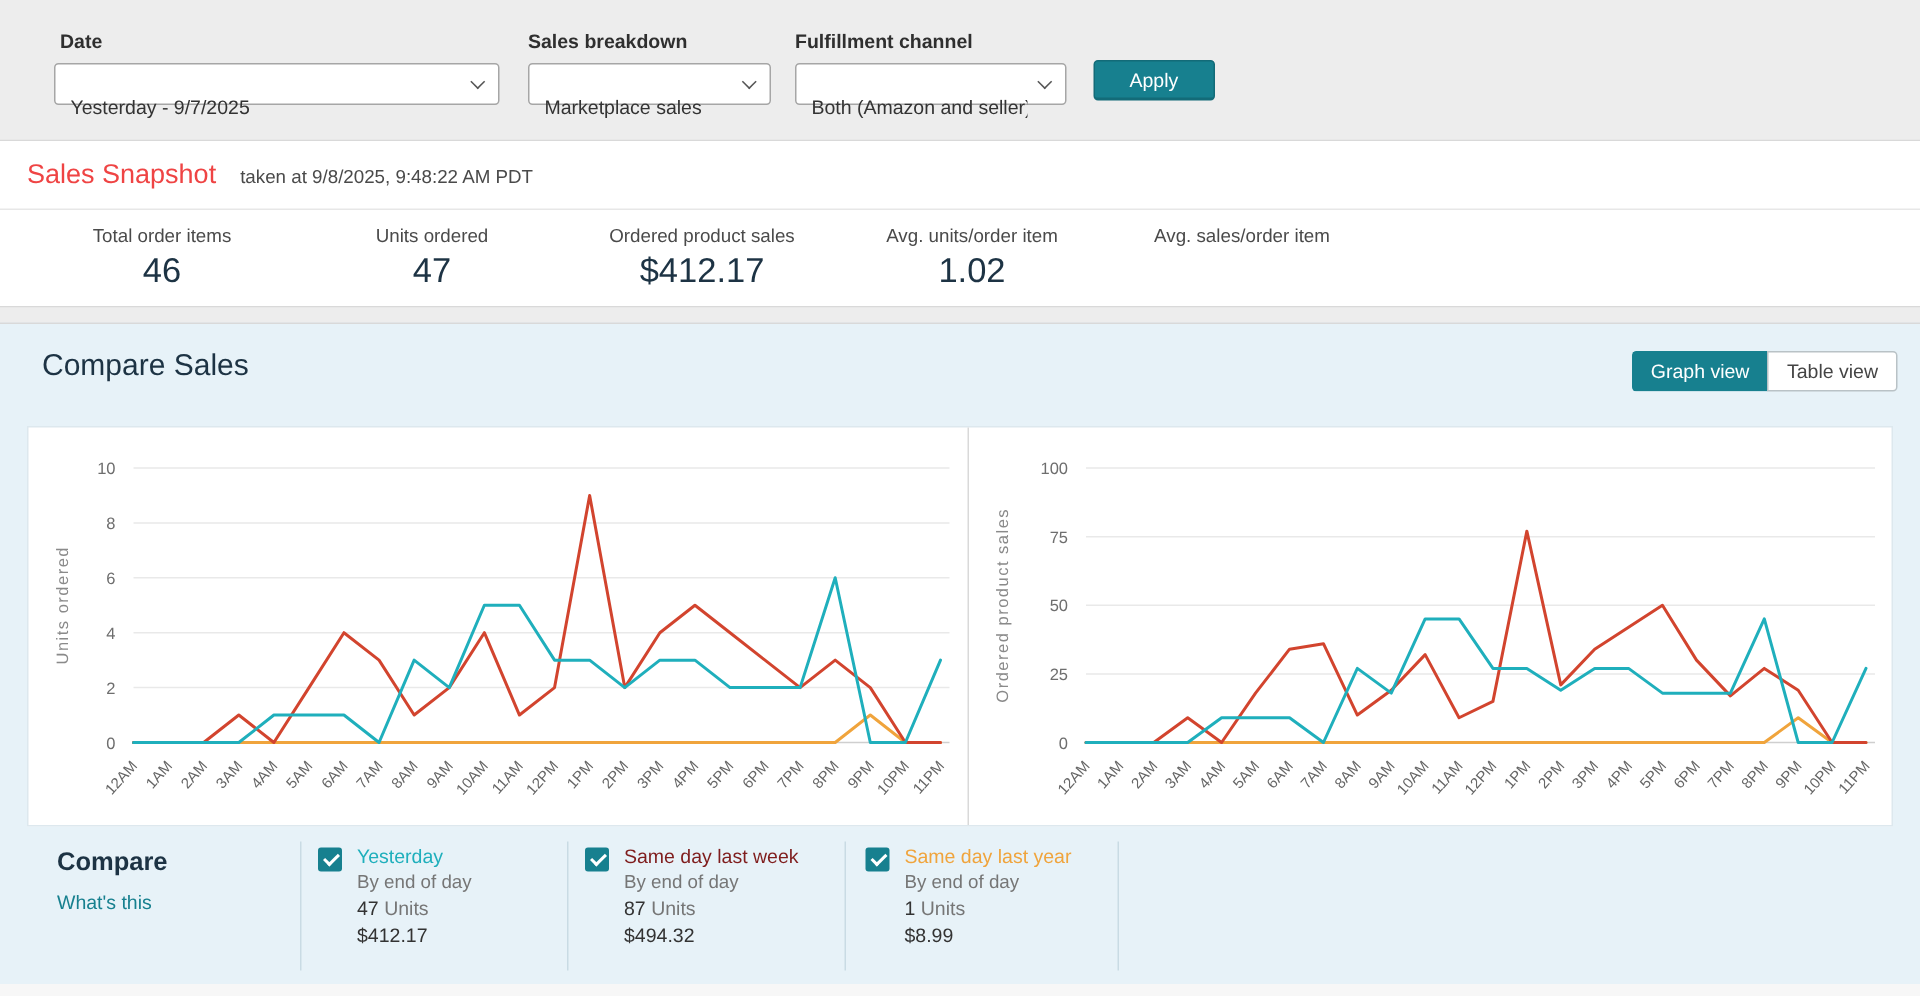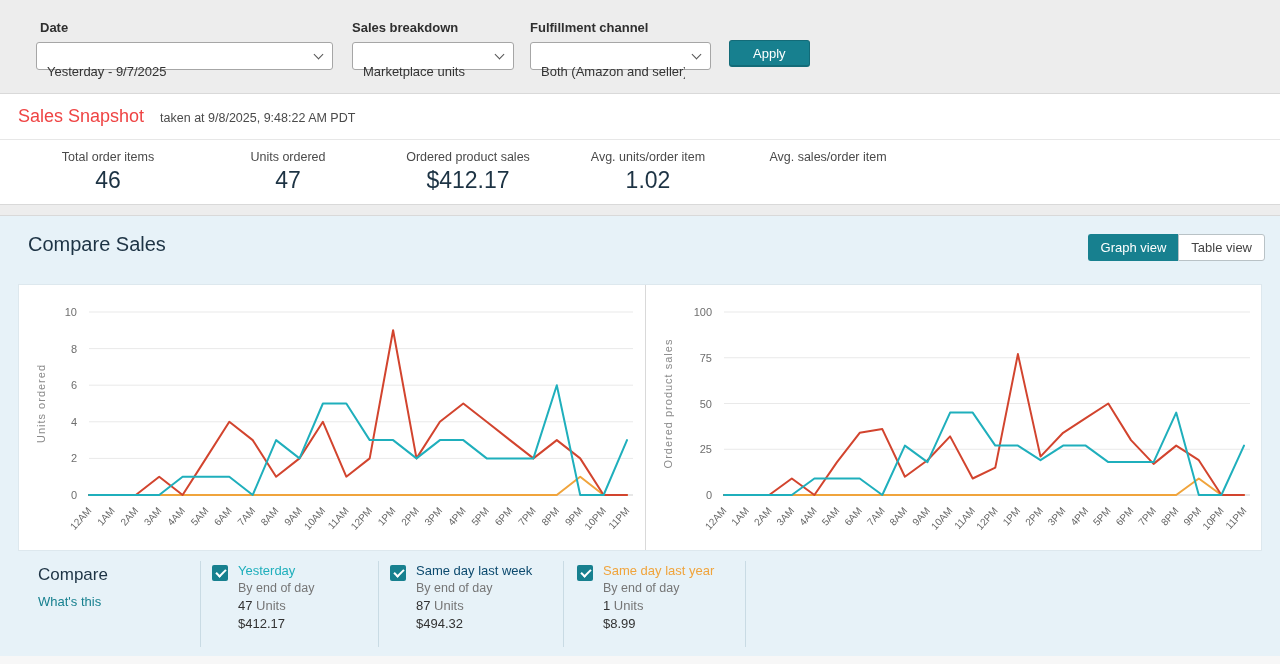--- a/index.html
+++ b/index.html
@@ -56,21 +56,21 @@
   .toggle-btn.right { border-radius:0 3px 3px 0; }
   .chart-card {
     position:absolute; left:18px; top:68px; width:1244px; height:267px;
     background:#fff; border:1px solid #dde8ee; display:flex;
   }
   .chart-panel { position:relative; height:100%; }
   .chart-panel.left  { width:627px; border-right:1px solid #d9d9d9; }
   .chart-panel.right { width:615px; }
   
   .legend { position:absolute; left:0; top:345px; width:1280px; height:90px; }
-  .legend-head-title { position:absolute; left:38px; top:4px; font-size:17px; font-weight:normal; color:#1d3344; }
+  .legend-head-title { position:absolute; left:38px; top:4px; font-size:17px; font-weight:bold; color:#1d3344; }
   .whats-this { position:absolute; left:38px; top:33px; font-size:13px; color:#17808f; cursor:pointer; }
   .legend-divider { position:absolute; top:0; width:1px; height:86px; background:#c9dbe4; }
   .legend-item { position:absolute; top:2px; }
   .checkbox {
     position:absolute; left:0; top:2px; width:16px; height:16px; background:#17808f;
     border-radius:2px; cursor:pointer;
   }
   .checkbox::after {
     content:""; position:absolute; left:3.5px; top:4px; width:8px; height:4px;
     border-left:2px solid #fff; border-bottom:2px solid #fff; transform:rotate(-45deg);
@@ -91,21 +91,21 @@
 
   <div class="filter-bar">
     <div class="field-label" style="left:40px">Date</div>
     <div class="select-box" style="left:36px;width:297px">
       <span class="select-value">Yesterday - 9/7/2025</span>
       <span class="chevron"></span>
     </div>
 
     <div class="field-label" style="left:352px">Sales breakdown</div>
     <div class="select-box" style="left:352px;width:162px">
-      <span class="select-value">Marketplace units</span>
+      <span class="select-value">Marketplace sales</span>
       <span class="chevron"></span>
     </div>
 
     <div class="field-label" style="left:530px">Fulfillment channel</div>
     <div class="select-box" style="left:530px;width:181px">
       <span class="select-value">Both (Amazon and seller)</span>
       <span class="chevron"></span>
     </div>
 
     <button class="apply-btn">Apply</button>
@@ -251,21 +251,21 @@
           <div class="legend-name" style="color: rgb(31, 175, 188);">Yesterday</div>
           <div class="legend-sub">By end of day</div>
           <div class="legend-units"><span>47</span> <span class="units-word">Units</span></div>
           <div class="legend-amount">$412.17</div>
         </div>
       </div>
 
       <div class="legend-item" style="left:390px">
         <span class="checkbox"></span>
         <div class="legend-texts">
-          <div class="legend-name" style="color: #0c4a6e; text-align: center;">Same day last week</div>
+          <div class="legend-name" style="color: #7f1d1d; text-align: center;">Same day last week</div>
           <div class="legend-sub">By end of day</div>
           <div class="legend-units"><span>87</span> <span class="units-word">Units</span></div>
           <div class="legend-amount">$494.32</div>
         </div>
       </div>
 
       <div class="legend-item" style="left:577px">
         <span class="checkbox"></span>
         <div class="legend-texts">
           <div class="legend-name" style="color: rgb(240, 164, 60);">Same day last year</div>

